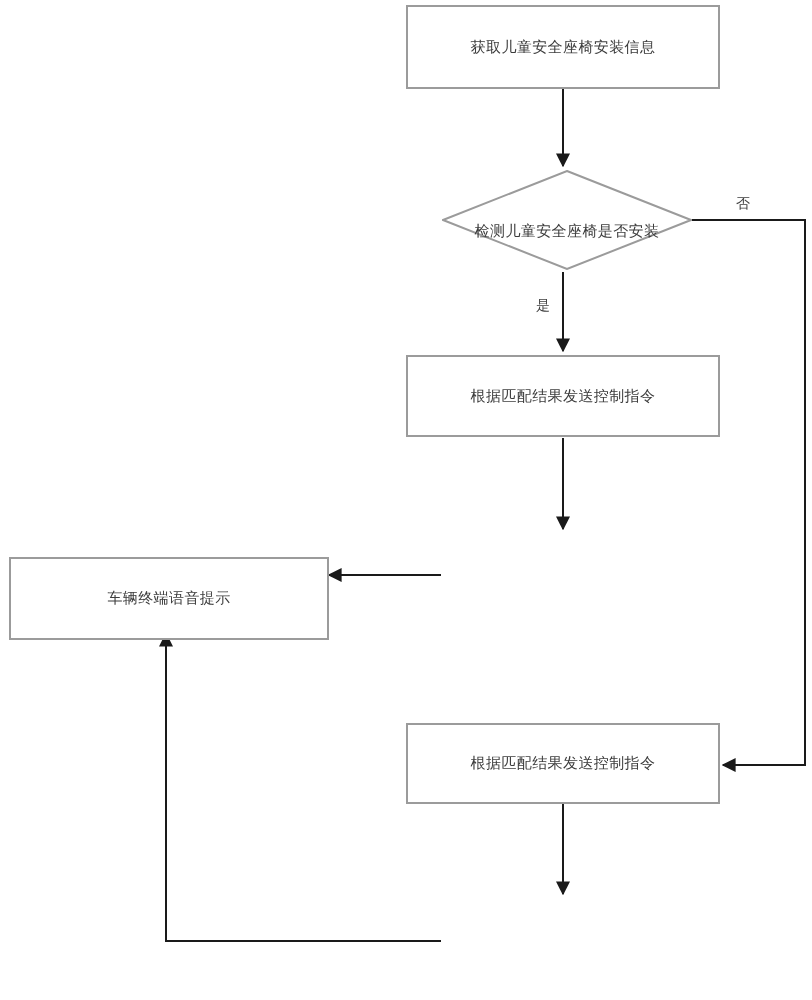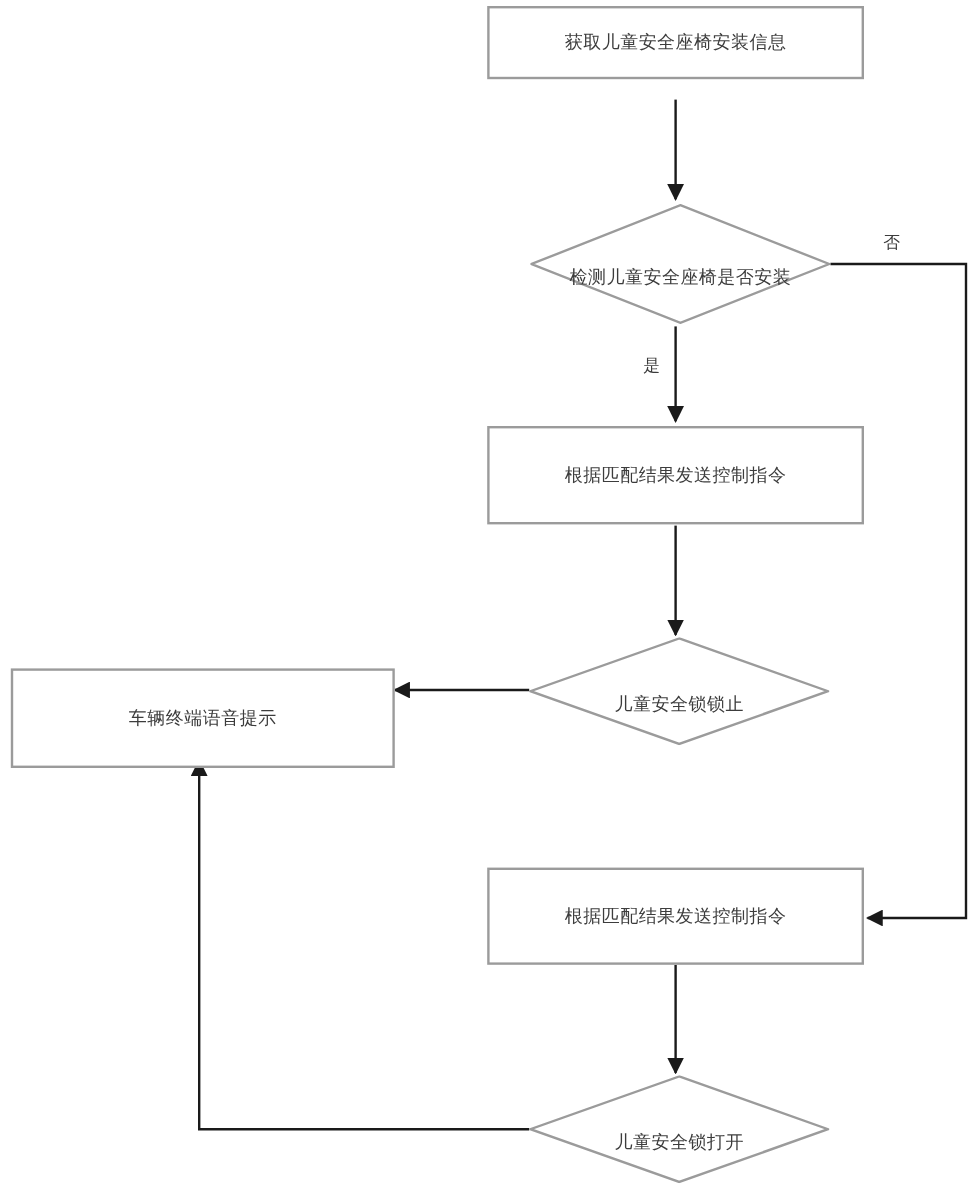--- a/index.html
+++ b/index.html
@@ -90,54 +90,42 @@
       <path d="M 441 575 L 329 575" marker-end="url(#arrow)"></path>
 
       <path d="M 692 220 L 805 220 L 805 765 L 723 765" marker-end="url(#arrow)"></path>
 
       <path d="M 563 804 L 563 894" marker-end="url(#arrow)"></path>
 
       <path d="M 441 941 L 166 941 L 166 634" marker-end="url(#arrow)"></path>
     </g>
   </svg>
 
-  <div class="node process" style="left:406px; top:5px; width:314px; height:61px;text-align:right;">
+  <div class="node process" style="left:406px; top:5px; width:314px; height:84px;text-align:right;">
     <span class="node-label">获取儿童安全座椅安装信息</span>
   </div>
 
   <div class="node decision" style="left:442px; top:170px; width:250px; height:100px;">
     <svg class="diamond-shape" viewBox="0 0 250 100" preserveAspectRatio="none">
       <polygon points="125,1 249,50 125,99 1,50" fill="#ffffff" stroke="#9b9b9b" stroke-width="2" vector-effect="non-scaling-stroke"></polygon>
     </svg>
     <span class="node-label">检测儿童安全座椅是否安装</span>
   </div>
 
   <div class="node process" style="left:406px; top:355px; width:314px; height:82px;">
     <span class="node-label">根据匹配结果发送控制指令</span>
   </div>
 
-  <div class="node decision" style="left:441px; top:531px; width:250px; height:90px;">
-    <svg class="diamond-shape" viewBox="0 0 250 90" preserveAspectRatio="none">
-      <polygon points="125,1 249,45 125,89 1,45" fill="#ffffff" stroke="#9b9b9b" stroke-width="2" vector-effect="non-scaling-stroke"></polygon>
-    </svg>
-    <span class="node-label">儿童安全锁锁止</span>
-  </div>
 
   <div class="node process" style="left:9px; top:537px; width:320px; height:83px;margin-top:20px;">
     <span class="node-label">车辆终端语音提示</span>
   </div>
 
   <div class="node process" style="left:406px; top:723px; width:314px; height:81px;">
     <span class="node-label">根据匹配结果发送控制指令</span>
   </div>
 
-  <div class="node decision" style="left:441px; top:896px; width:250px; height:90px;">
-    <svg class="diamond-shape" viewBox="0 0 250 90" preserveAspectRatio="none">
-      <polygon points="125,1 249,45 125,89 1,45" fill="#ffffff" stroke="#9b9b9b" stroke-width="2" vector-effect="non-scaling-stroke"></polygon>
-    </svg>
-    <span class="node-label">儿童安全锁打开</span>
-  </div>
 
   <span class="edge-label" style="left:736px; top:196px;">否</span>
 
   <span class="edge-label" style="left:536px; top:298px;">是</span>
 
 </div>
 
 </body></html>

